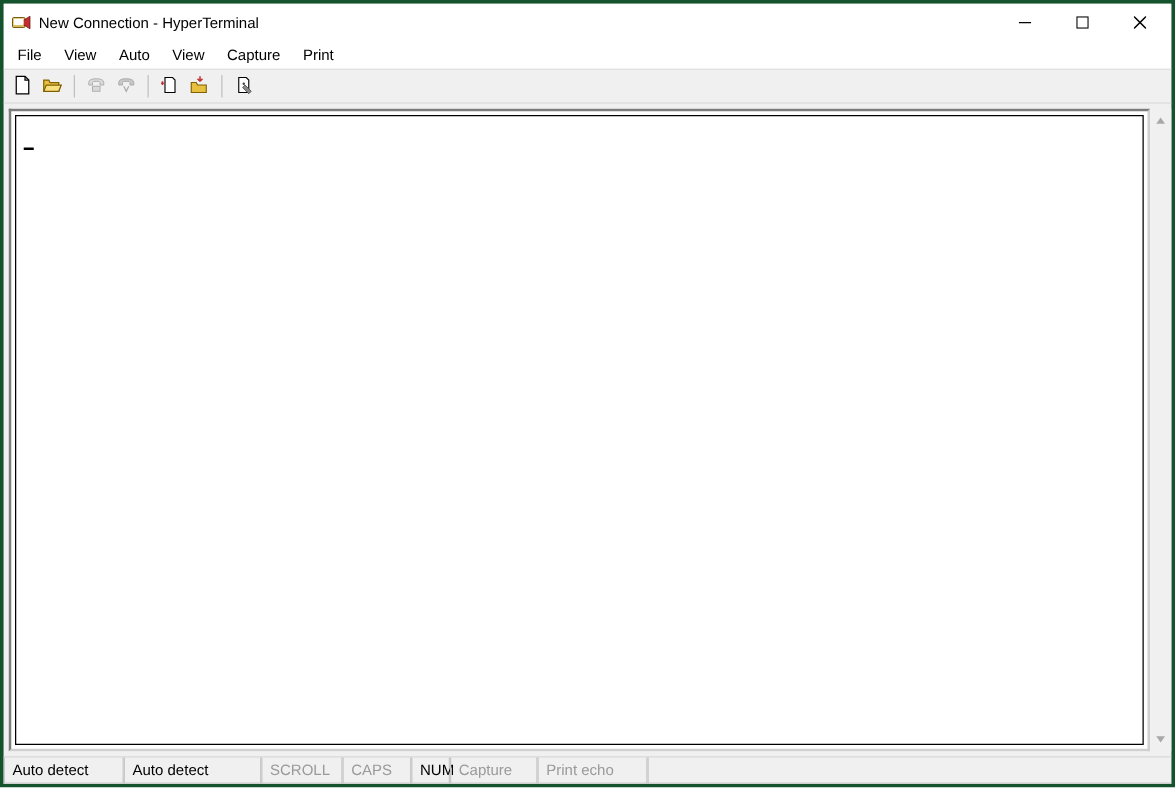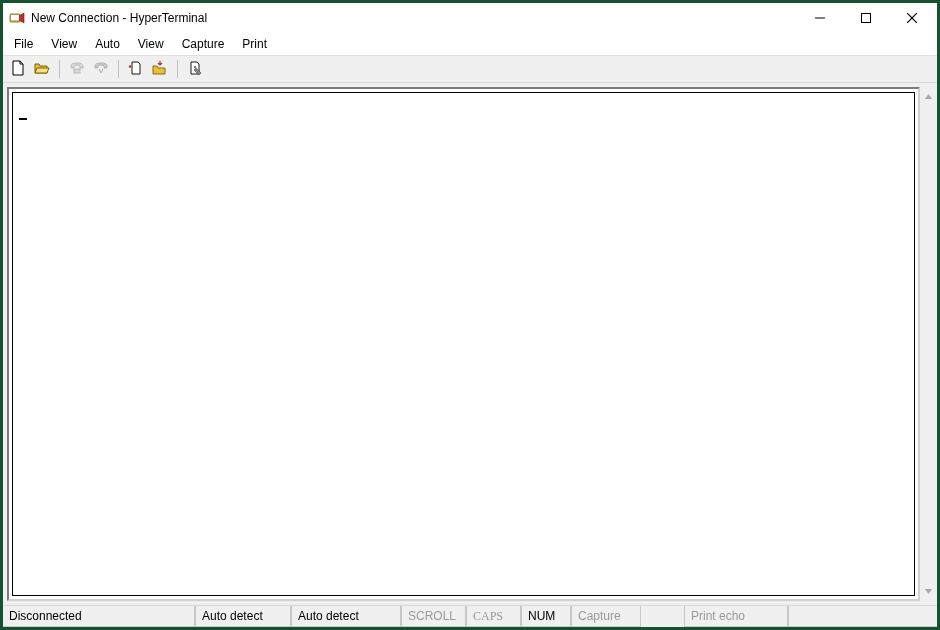--- a/index.html
+++ b/index.html
@@ -136,24 +136,24 @@
     border-top: none;
     padding: 2px 6px;
     display: flex; align-items: center;
     white-space: nowrap;
   }
   .status-cell.dim { color: #9a9a9a; }
   .sc1 { width: 192px; border-left: none; }
   .sc2 { width: 96px; }
   .sc3 { width: 110px; }
   .sc4 { width: 65px; }
-  .sc5 { width: 55px; font-family: Liberation Serif, serif; }
-  .sc6 { width: 50px; }
+  .sc5 { width: 55px; }
+  .sc6 { width: 31px; }
   .sc7 { width: 70px; }
-  .sc8 { width: 104px; margin-left: 43px; }
+  .sc8 { width: 88px; }
   .sc-rest { flex: 1; border-right: none; }
 </style>
 </head>
 <body>
 
 <div class="window">
 
   <div class="titlebar">
     <span class="app-icon">
       <svg width="16" height="16" viewBox="0 0 16 16">
@@ -271,21 +271,20 @@
       <div class="scroll-track"></div>
       <div class="scroll-arrow">
         <svg width="9" height="9" viewBox="0 0 9 9">
             <path d="M1 2 L8 2 L4.5 7 Z" fill="#a8a8a8"></path>
           </svg>
       </div>
     </div>
   </div>
 
   <div class="statusbar">
-    <div class="status-cell sc1">Disconnected</div>
     <div class="status-cell sc2">Auto detect</div>
     <div class="status-cell sc3">Auto detect</div>
     <div class="status-cell sc4 dim">SCROLL</div>
     <div class="status-cell sc5 dim">CAPS</div>
     <div class="status-cell sc6">NUM</div>
     <div class="status-cell sc7 dim">Capture</div>
     <div class="status-cell sc8 dim">Print echo</div>
     <div class="status-cell sc-rest"></div>
   </div>
 

